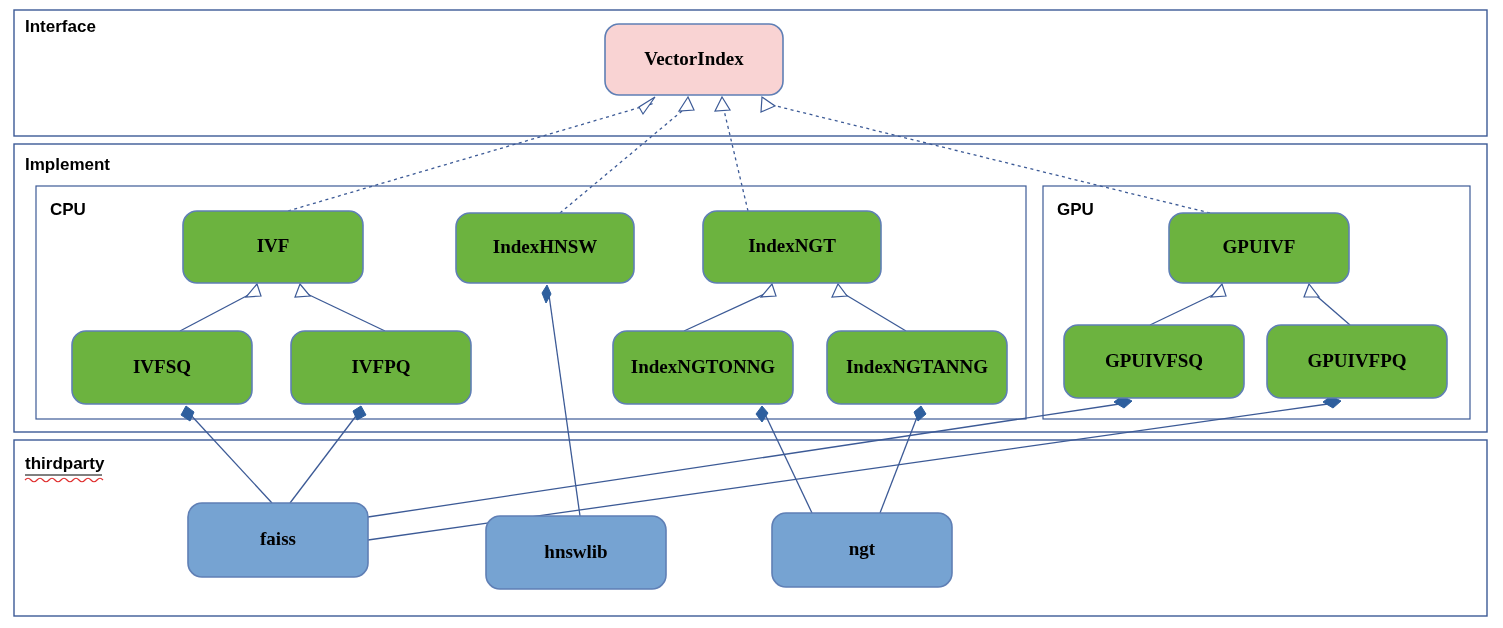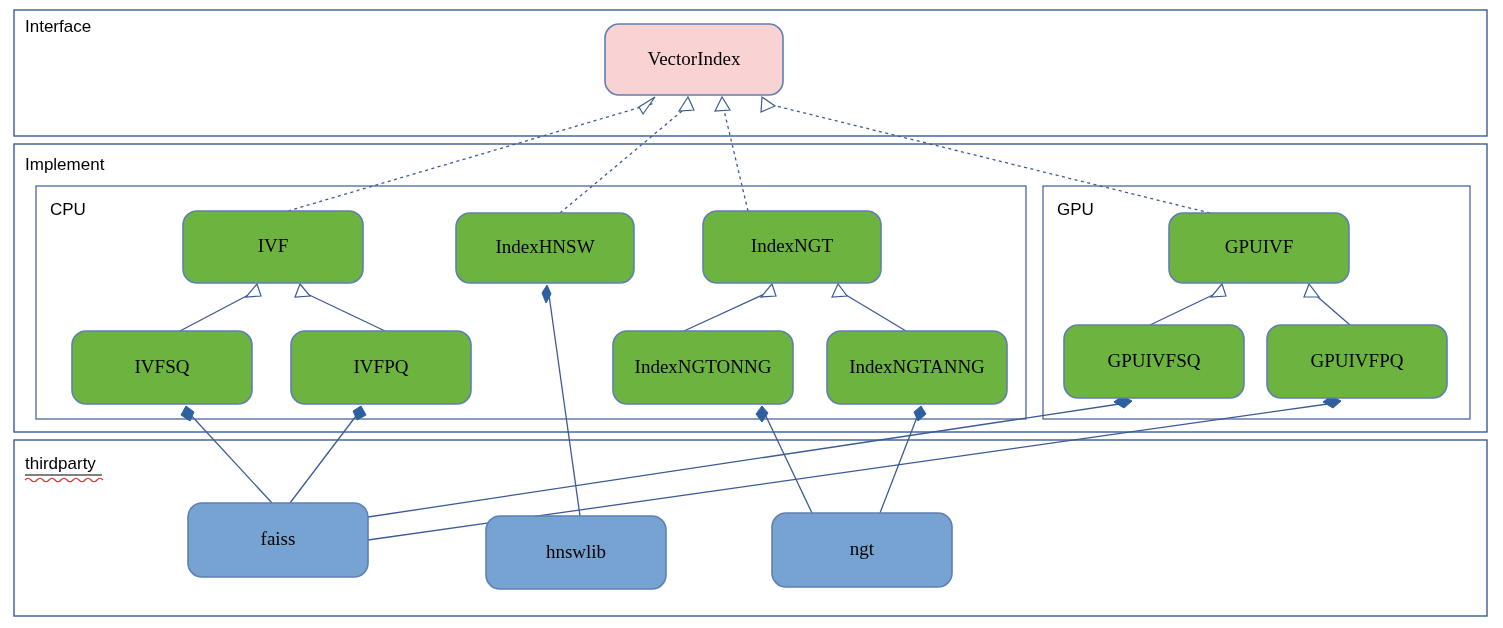--- a/index.html
+++ b/index.html
@@ -7,20 +7,21 @@
     padding: 0;
     background: #ffffff;
   }
   #stage {
     position: relative;
     width: 1503px;
     height: 628px;
     background: #ffffff;
     font-family: "Liberation Sans", sans-serif;
     overflow: hidden;
+    font-weight: bold;
   }
   svg#diagram {
     position: absolute;
     top: 0;
     left: 0;
     width: 1503px;
     height: 628px;
     display: block;
   }
   .container-rect {

